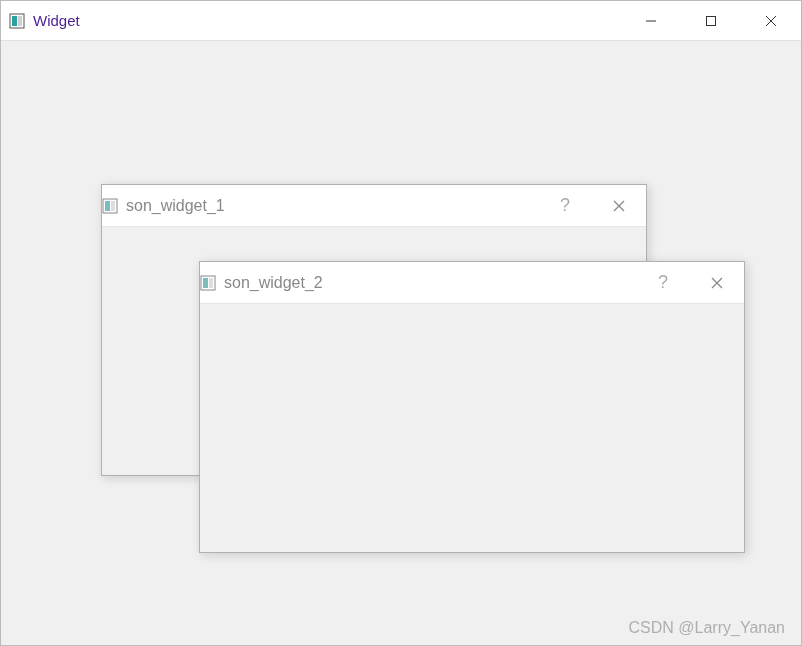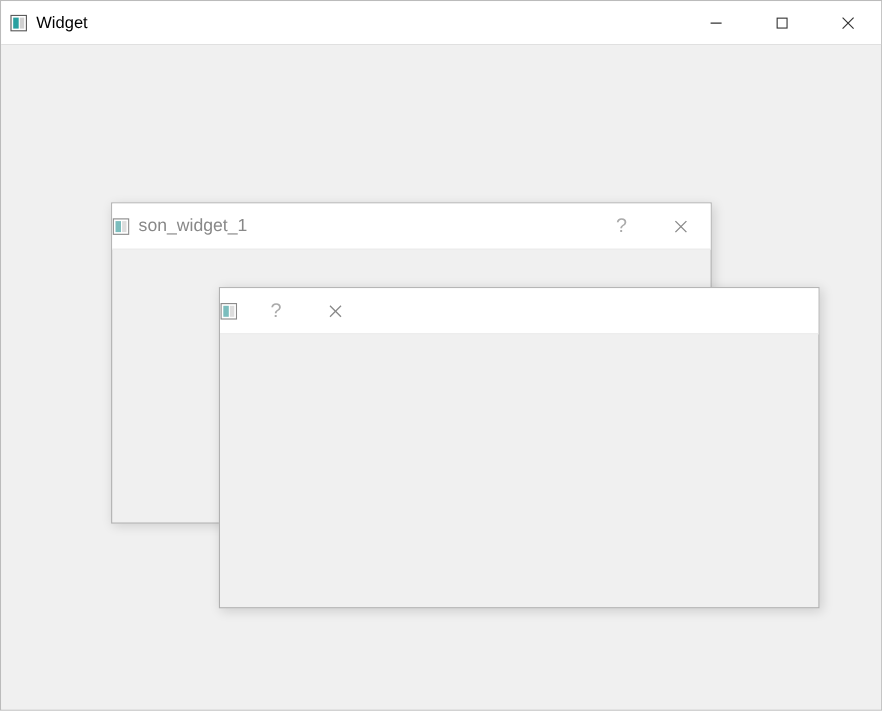--- a/index.html
+++ b/index.html
@@ -33,21 +33,21 @@
     .app-icon {
       width: 16px;
       height: 16px;
       margin-right: 8px;
       display: inline-flex;
       align-items: center;
       justify-content: center;
     }
     .main-title {
       font-size: 15px;
-      color: #000000;
+      color: #4c1d95;
       flex: 1;
     }
     .win-controls {
       display: flex;
       height: 100%;
     }
     .win-btn {
       width: 60px;
       height: 100%;
       display: flex;
@@ -203,28 +203,30 @@
 
     <div class="sub-window" id="sub2">
       <div class="sub-titlebar">
         <span class="app-icon">
           <svg width="16" height="16" viewBox="0 0 16 16">
             <rect x="1" y="1" width="14" height="14" fill="none" stroke="#888" stroke-width="1"></rect>
             <rect x="3" y="3" width="5" height="10" fill="#7bbdbd"></rect>
             <rect x="9" y="3" width="4" height="10" fill="#ddd"></rect>
           </svg>
         </span>
+        <span class="sub-title">son_widget_2</span>
         <div class="sub-controls">
           <div class="sub-btn">
             <span style="color:#aaa;font-size:18px;">?</span>
           </div>
           <div class="sub-btn">
             <svg width="14" height="14" viewBox="0 0 14 14">
                 <line x1="2" y1="2" x2="12" y2="12"></line>
                 <line x1="12" y1="2" x2="2" y2="12"></line>
               </svg>
           </div>
         </div>
       </div>
     </div>
 
+    <div class="watermark">CSDN @Larry_Yanan</div>
   </div>
 </div>
 
 </body></html>

